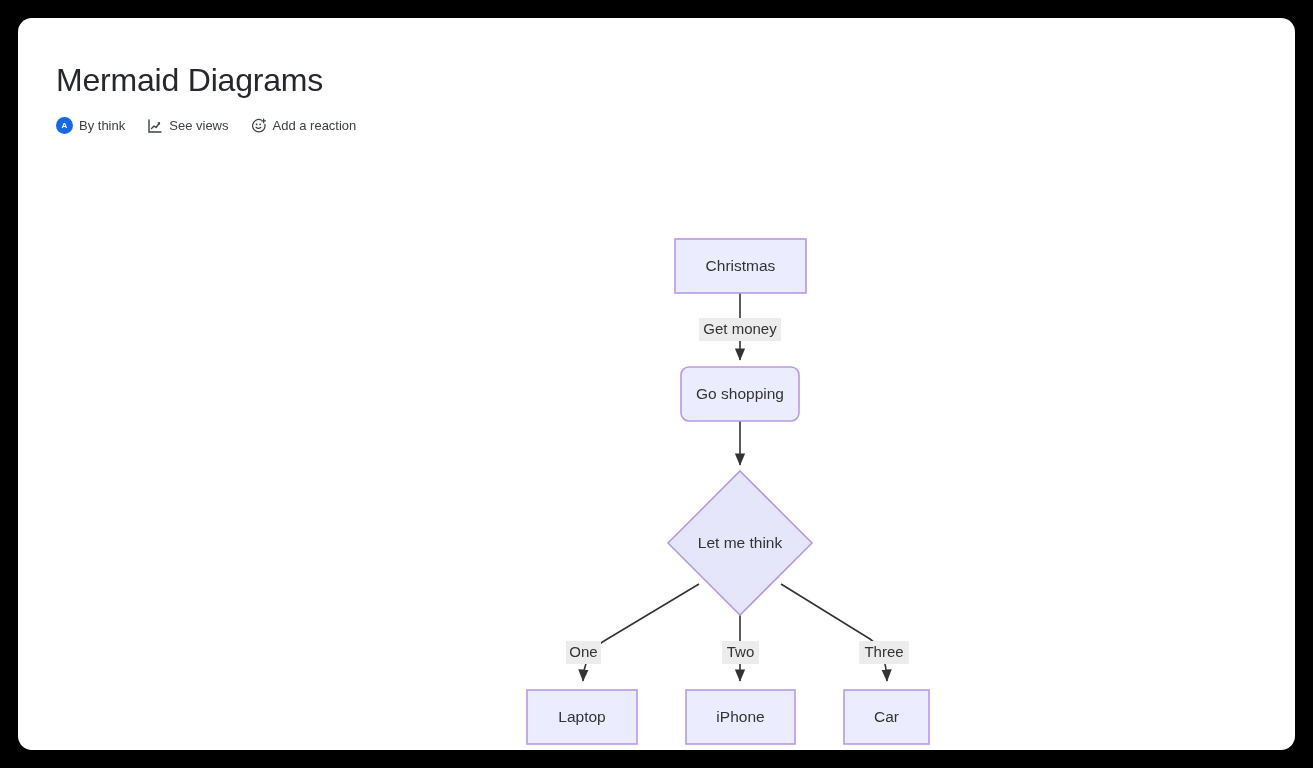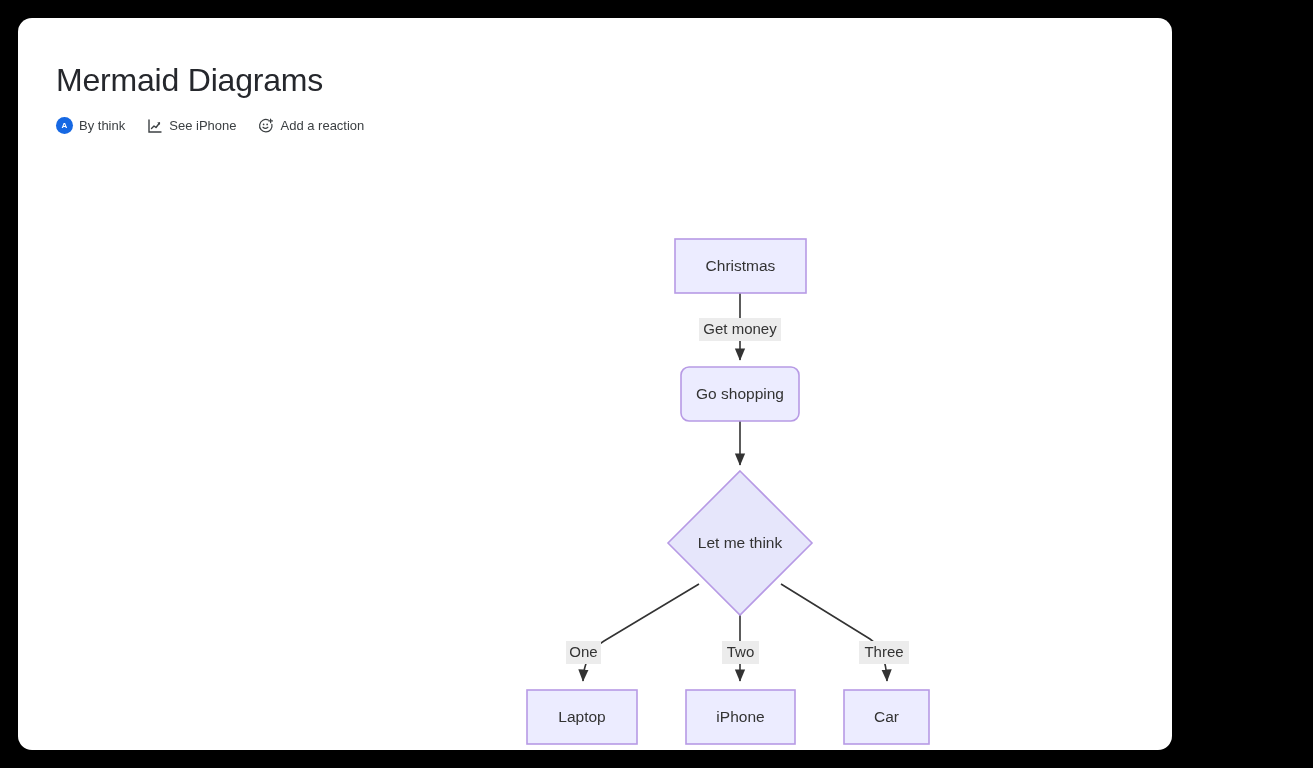--- a/index.html
+++ b/index.html
@@ -9,21 +9,21 @@
     width: 1313px;
     height: 768px;
     background: #000000;
     font-family: "Liberation Sans", sans-serif;
     overflow: hidden;
   }
   #page-card {
     position: absolute;
     left: 18px;
     top: 18px;
-    width: 1154px;
+    width: 1277px;
     height: 732px;
     background: #ffffff;
     border-radius: 14px;
     overflow: hidden;
   }
   #header {
     position: absolute;
     left: 38px;
     top: 42px;
     width: 900px;
@@ -125,21 +125,21 @@
         <span class="avatar">A</span>
         <span>By think</span>
       </div>
 
       <div class="meta-item">
         <svg class="meta-icon" viewBox="0 0 16 16">
           <path d="M2 2 L2 14 L14 14" fill="none" stroke="#3c4043" stroke-width="1.4" stroke-linecap="round"></path>
           <path d="M4.5 10.5 L7 8 L9 9.5 L12.5 5" fill="none" stroke="#3c4043" stroke-width="1.4" stroke-linecap="round" stroke-linejoin="round"></path>
           <path d="M10.2 4.6 L13 4.3 L12.8 7.1 Z" fill="#3c4043"></path>
         </svg>
-        <span>See iPhone</span>
+        <span>See views</span>
       </div>
 
       <div class="meta-item">
         <svg class="meta-icon" viewBox="0 0 18 18">
           <path d="M15.6 7.1 A7 7 0 1 1 11.6 2.3" fill="none" stroke="#3c4043" stroke-width="1.4" stroke-linecap="round"></path>
           <circle cx="6.3" cy="7.2" r="0.95" fill="#3c4043"></circle>
           <circle cx="10.3" cy="7.2" r="0.95" fill="#3c4043"></circle>
           <path d="M5.6 10.4 Q8.3 12.9 11.1 10.4" fill="none" stroke="#3c4043" stroke-width="1.3" stroke-linecap="round"></path>
           <path d="M14.2 1.3 L14.2 5.3 M12.2 3.3 L16.2 3.3" stroke="#3c4043" stroke-width="1.4" stroke-linecap="round"></path>
         </svg>

